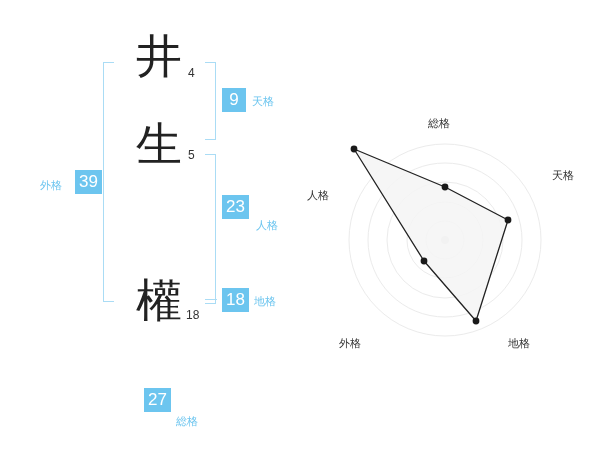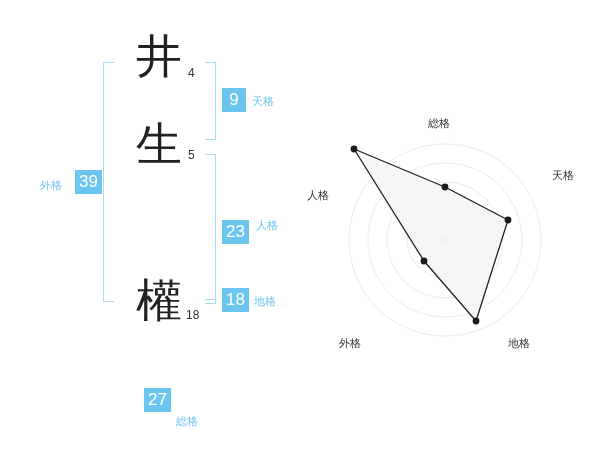--- a/index.html
+++ b/index.html
@@ -94,21 +94,21 @@
 
   <div class="bracket" style="left:205px; top:154px; width:10px; height:148px; border-width:1px 1px 1px 0;"></div>
 
   <div class="bracket" style="left:205px; top:299px; width:12px; height:0; border-width:1px 0 0 0;"></div>
 
   <div class="bracket" style="left:103px; top:62px; width:10px; height:238px; border-width:1px 0 1px 1px;"></div>
 
   <div class="badge" style="left:222px; top:88px;">9</div>
   <div class="badge-label" style="left:252px; top:94px;">天格</div>
 
-  <div class="badge" style="left:222px; top:220px;">23</div>
+  <div class="badge" style="left:222px; top:195px;">23</div>
   <div class="badge-label" style="left:256px; top:218px;">人格</div>
 
   <div class="badge" style="left:222px; top:288px;">18</div>
   <div class="badge-label" style="left:254px; top:294px;">地格</div>
 
   <div class="badge-label" style="left:40px; top:178px;">外格</div>
   <div class="badge" style="left:75px; top:170px;">39</div>
 
   <div class="badge" style="left:144px; top:388px;">27</div>
   <div class="badge-label" style="left:176px; top:414px;">総格</div>

